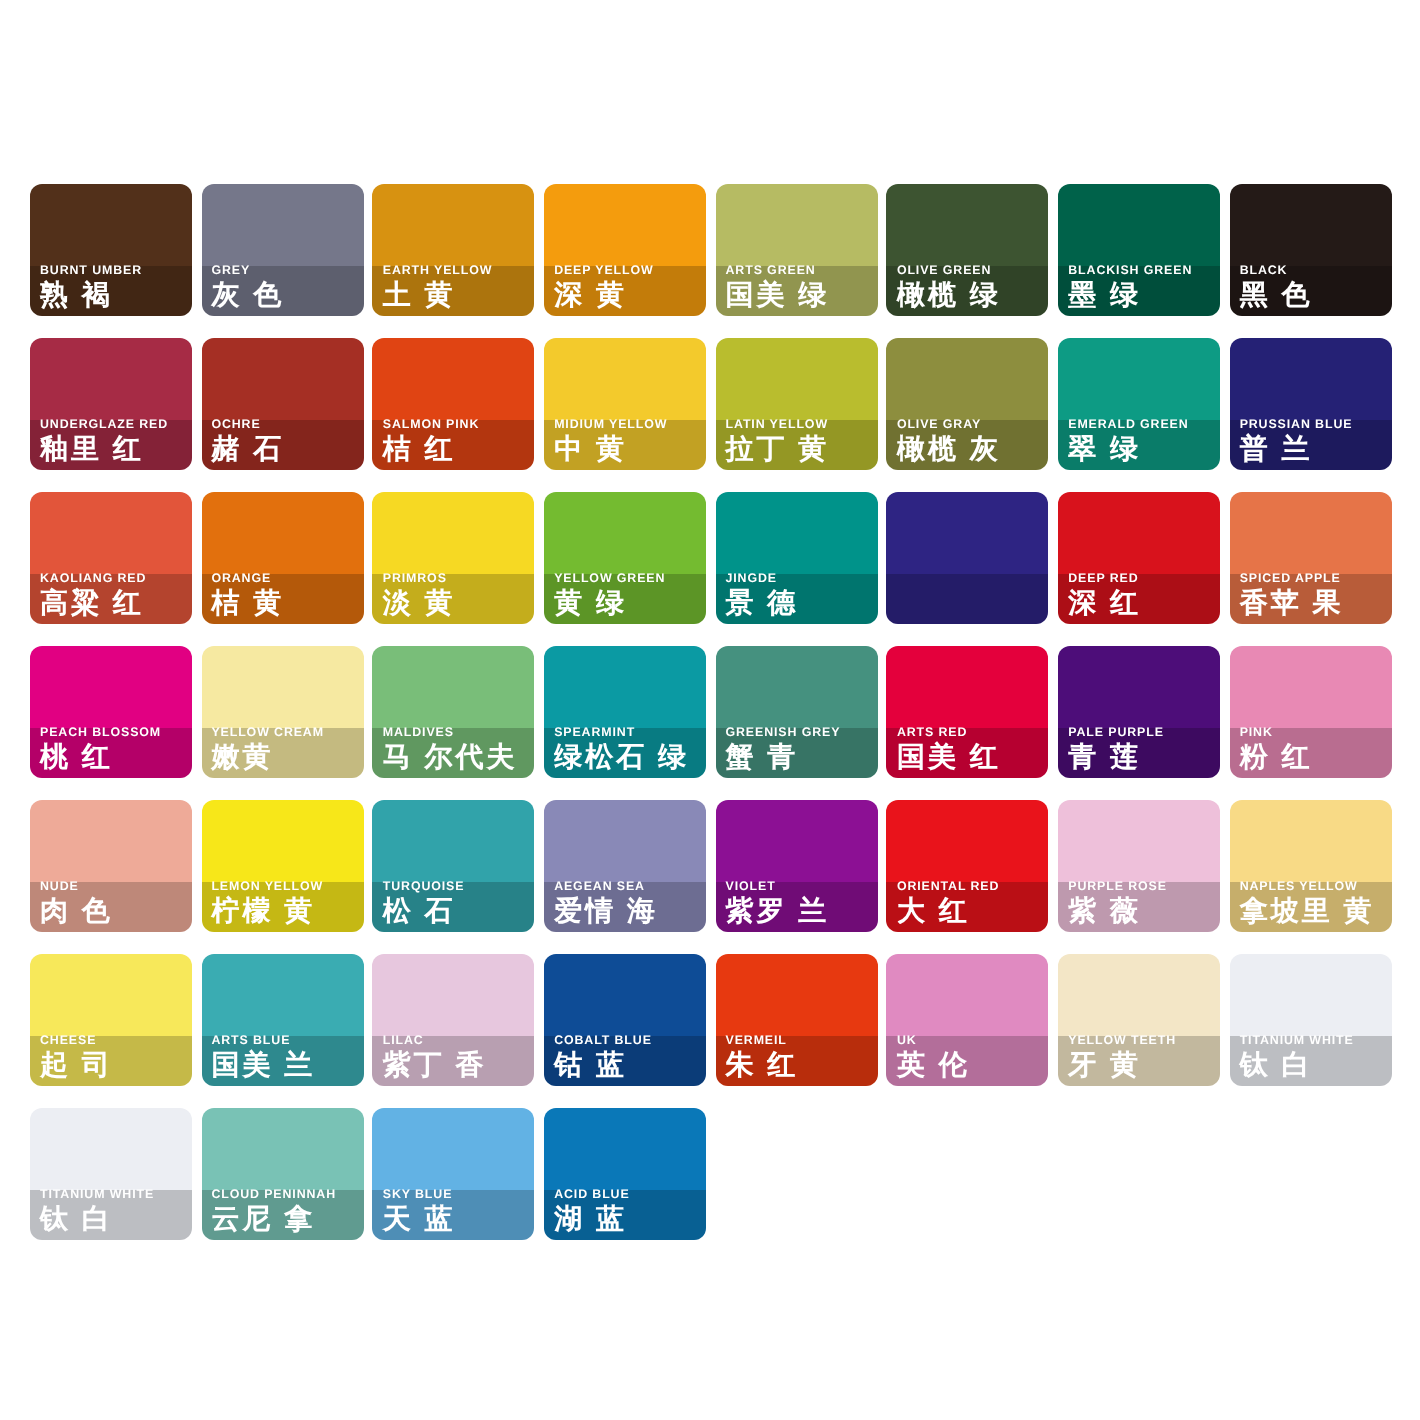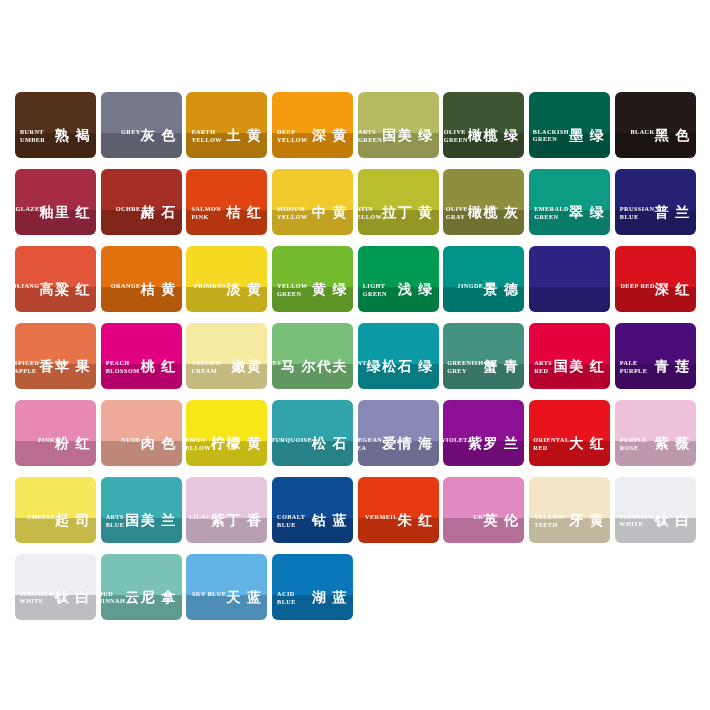--- a/index.html
+++ b/index.html
@@ -51,23 +51,22 @@
     height: 25px;
     background: rgba(0,0,0,0.20);
   }
   .swatch-labels {
     position: absolute;
     left: 0; right: 0; bottom: 0;
     height: 30px;
     padding: 0 5px 2px 5px;
     box-sizing: border-box;
     display: flex;
-    flex-direction: row;
+    flex-direction: column;
     justify-content: flex-end;
-    font-family: Liberation Serif, serif;
   }
   .en-name {
     font-size: 6.2px;
     line-height: 7.6px;
     letter-spacing: 0.45px;
     font-weight: bold;
     color: #ffffff;
     white-space: normal;
     text-transform: uppercase;
     margin-bottom: 0.5px;
@@ -244,28 +243,20 @@
       </div>
       <div class="swatch-card">
         <div class="swatch-body" style="background: rgb(116, 187, 48);"></div>
         <div class="swatch-band"></div>
         <div class="swatch-labels">
           <div class="en-name">YELLOW GREEN</div>
           <div class="cn-name">黄 绿</div>
         </div>
       </div>
       <div class="swatch-card">
-        <div class="swatch-body" style="background: rgb(0, 154, 82);"></div>
-        <div class="swatch-band"></div>
-        <div class="swatch-labels">
-          <div class="en-name">LIGHT GREEN</div>
-          <div class="cn-name">浅 绿</div>
-        </div>
-      </div>
-      <div class="swatch-card">
         <div class="swatch-body" style="background: rgb(0, 147, 138);"></div>
         <div class="swatch-band"></div>
         <div class="swatch-labels">
           <div class="en-name">JINGDE</div>
           <div class="cn-name">景 德</div>
         </div>
       </div>
       <div class="swatch-card">
         <div class="swatch-body" style="background: rgb(46, 36, 131);"></div>
         <div class="swatch-band"></div>
@@ -397,20 +388,28 @@
           <div class="en-name">ORIENTAL RED</div>
           <div class="cn-name">大 红</div>
         </div>
       </div>
       <div class="swatch-card">
         <div class="swatch-body" style="background: rgb(238, 192, 218);"></div>
         <div class="swatch-band"></div>
         <div class="swatch-labels">
           <div class="en-name">PURPLE ROSE</div>
           <div class="cn-name">紫 薇</div>
+        </div>
+      </div>
+      <div class="swatch-card">
+        <div class="swatch-body" style="background: rgb(248, 218, 134);"></div>
+        <div class="swatch-band"></div>
+        <div class="swatch-labels">
+          <div class="en-name">NAPLES YELLOW</div>
+          <div class="cn-name">拿坡里 黄</div>
         </div>
       </div>
       <div class="swatch-card">
         <div class="swatch-body" style="background: rgb(247, 232, 90);"></div>
         <div class="swatch-band"></div>
         <div class="swatch-labels">
           <div class="en-name">CHEESE</div>
           <div class="cn-name">起 司</div>
         </div>
       </div>

